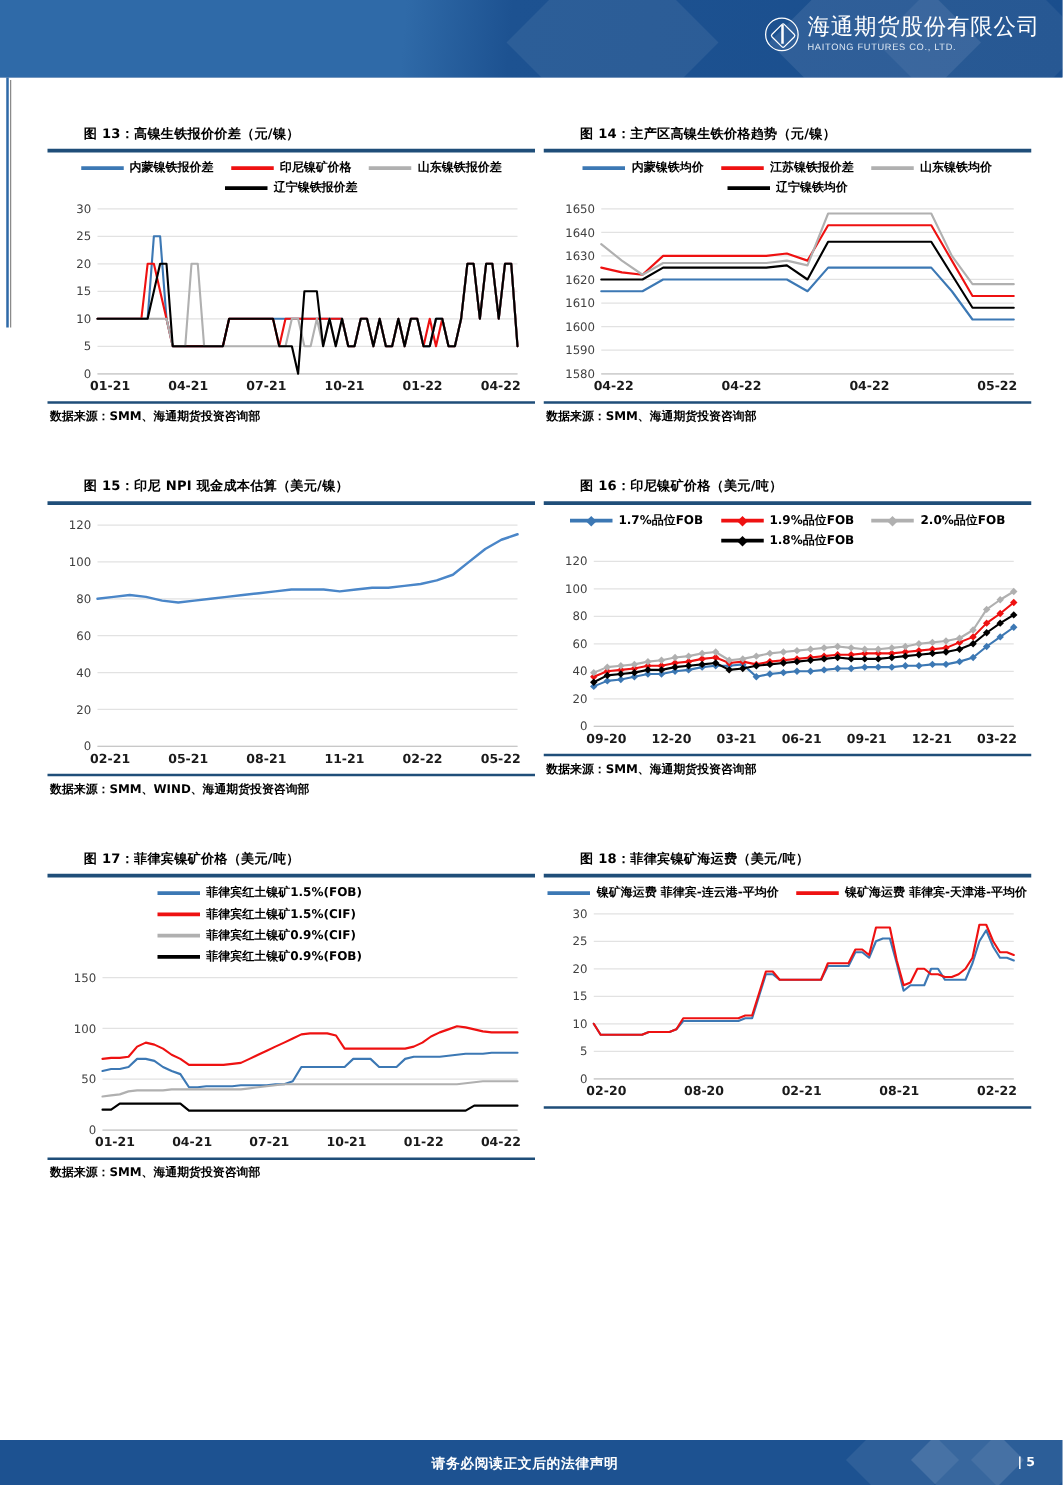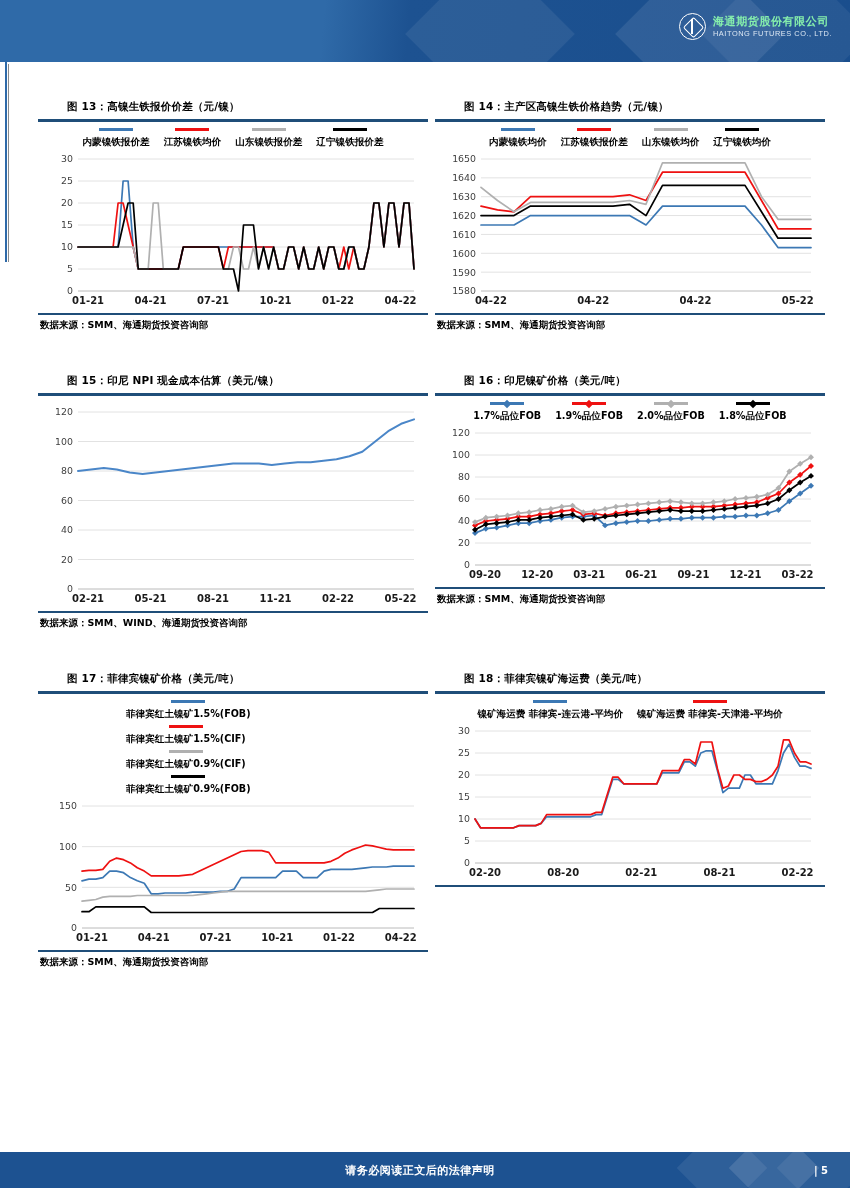--- a/index.html
+++ b/index.html
@@ -20,21 +20,21 @@
   .hdr-chev.c3{left:726px;background:rgba(255,255,255,.06);}
   .hdr-logo{position:absolute;right:18px;top:13px;display:flex;align-items:center;gap:7px;}
   .logo-mark{width:25px;height:25px;border-radius:50%;border:1.6px solid #fff;
        position:relative;flex:0 0 auto;}
   .logo-mark::before{content:"";position:absolute;left:50%;top:50%;
        width:13px;height:13px;margin:-6.5px 0 0 -6.5px;
        border:1.6px solid #fff;border-radius:2px;transform:rotate(45deg);}
   .logo-mark::after{content:"";position:absolute;left:50%;top:50%;
        width:2px;height:15px;margin:-7.5px 0 0 -1px;background:#fff;}
   .logo-txt{display:flex;flex-direction:column;line-height:1;}
-  .logo-cn{color:#86efac;font-size:11px;font-weight:bold;letter-spacing:.6px;
+  .logo-cn{color:#ffffff;font-size:18px;font-weight:normal;letter-spacing:.6px;
        font-family:"DejaVu Sans","Liberation Sans",sans-serif;}
   .logo-en{color:#dce7f3;font-size:7.4px;letter-spacing:.55px;margin-top:3px;
        font-family:"Liberation Sans",sans-serif;}
   
   .left-rule{position:absolute;left:5px;top:62px;width:2px;height:200px;background:#2f6aa8;}
   .left-rule2{position:absolute;left:8px;top:64px;width:1px;height:198px;background:#8a8a8a;}
   
   .grid{position:absolute;left:0;top:100px;width:850px;}
   .row{display:flex;gap:0;margin-bottom:42px;}
   .cell{width:390px;}
@@ -45,21 +45,21 @@
   .rule{height:3px;background:#1f4e79;margin-bottom:4px;}
   .rule.thin{height:2px;}
   .panel{border:0;}
   .src{font-size:9.5px;font-weight:bold;color:#000;margin-top:3px;margin-left:2px;
       font-family:"DejaVu Sans","Liberation Sans",sans-serif;}
   
   .legend{display:flex;flex-wrap:wrap;justify-content:center;
       column-gap:14px;row-gap:3px;margin:6px 0 4px 0;}
   .legend.vert{flex-direction:column;align-items:flex-start;padding-left:88px;row-gap:4px;}
   .lg{display:flex;align-items:center;gap:5px;font-size:9.6px;font-weight:bold;
-      color:#000;font-family:"DejaVu Sans","Liberation Sans",sans-serif;white-space:nowrap;flex-direction:column;}
+      color:#000;font-family:"DejaVu Sans","Liberation Sans",sans-serif;white-space:nowrap;}
   .lg-swatch{width:34px;height:3px;flex:0 0 auto;position:relative;}
   .lg-swatch.mk::after{content:"";position:absolute;left:50%;top:50%;
       width:6px;height:6px;margin:-3px 0 0 -3px;transform:rotate(45deg);
       background:inherit;}
   .chart-wrap{position:relative;}
   svg{display:block;}
   .tick{font-size:9.4px;fill:#404040;
       font-family:"DejaVu Sans","Liberation Sans",sans-serif;}
   .tickx{font-size:10px;fill:#1a1a1a;font-weight:bold;
       font-family:"DejaVu Sans","Liberation Sans",sans-serif;}
@@ -105,21 +105,21 @@
       <div class="fig-title">图 13：高镍生铁报价价差（元/镍）</div>
       <div class="rule"></div>
       <div class="panel">
         <div class="legend" id="lg-fig13">
             <div class="lg">
               <span class="lg-swatch" style="background: rgb(60, 120, 180);"></span>
               <span>内蒙镍铁报价差</span>
             </div>
             <div class="lg">
               <span class="lg-swatch" style="background: rgb(238, 17, 17);"></span>
-              <span>江苏镍铁均价</span>
+              <span>印尼镍矿价格</span>
             </div>
             <div class="lg">
               <span class="lg-swatch" style="background: rgb(176, 176, 176);"></span>
               <span>山东镍铁报价差</span>
             </div>
             <div class="lg">
               <span class="lg-swatch" style="background: rgb(0, 0, 0);"></span>
               <span>辽宁镍铁报价差</span>
             </div>
           </div>

